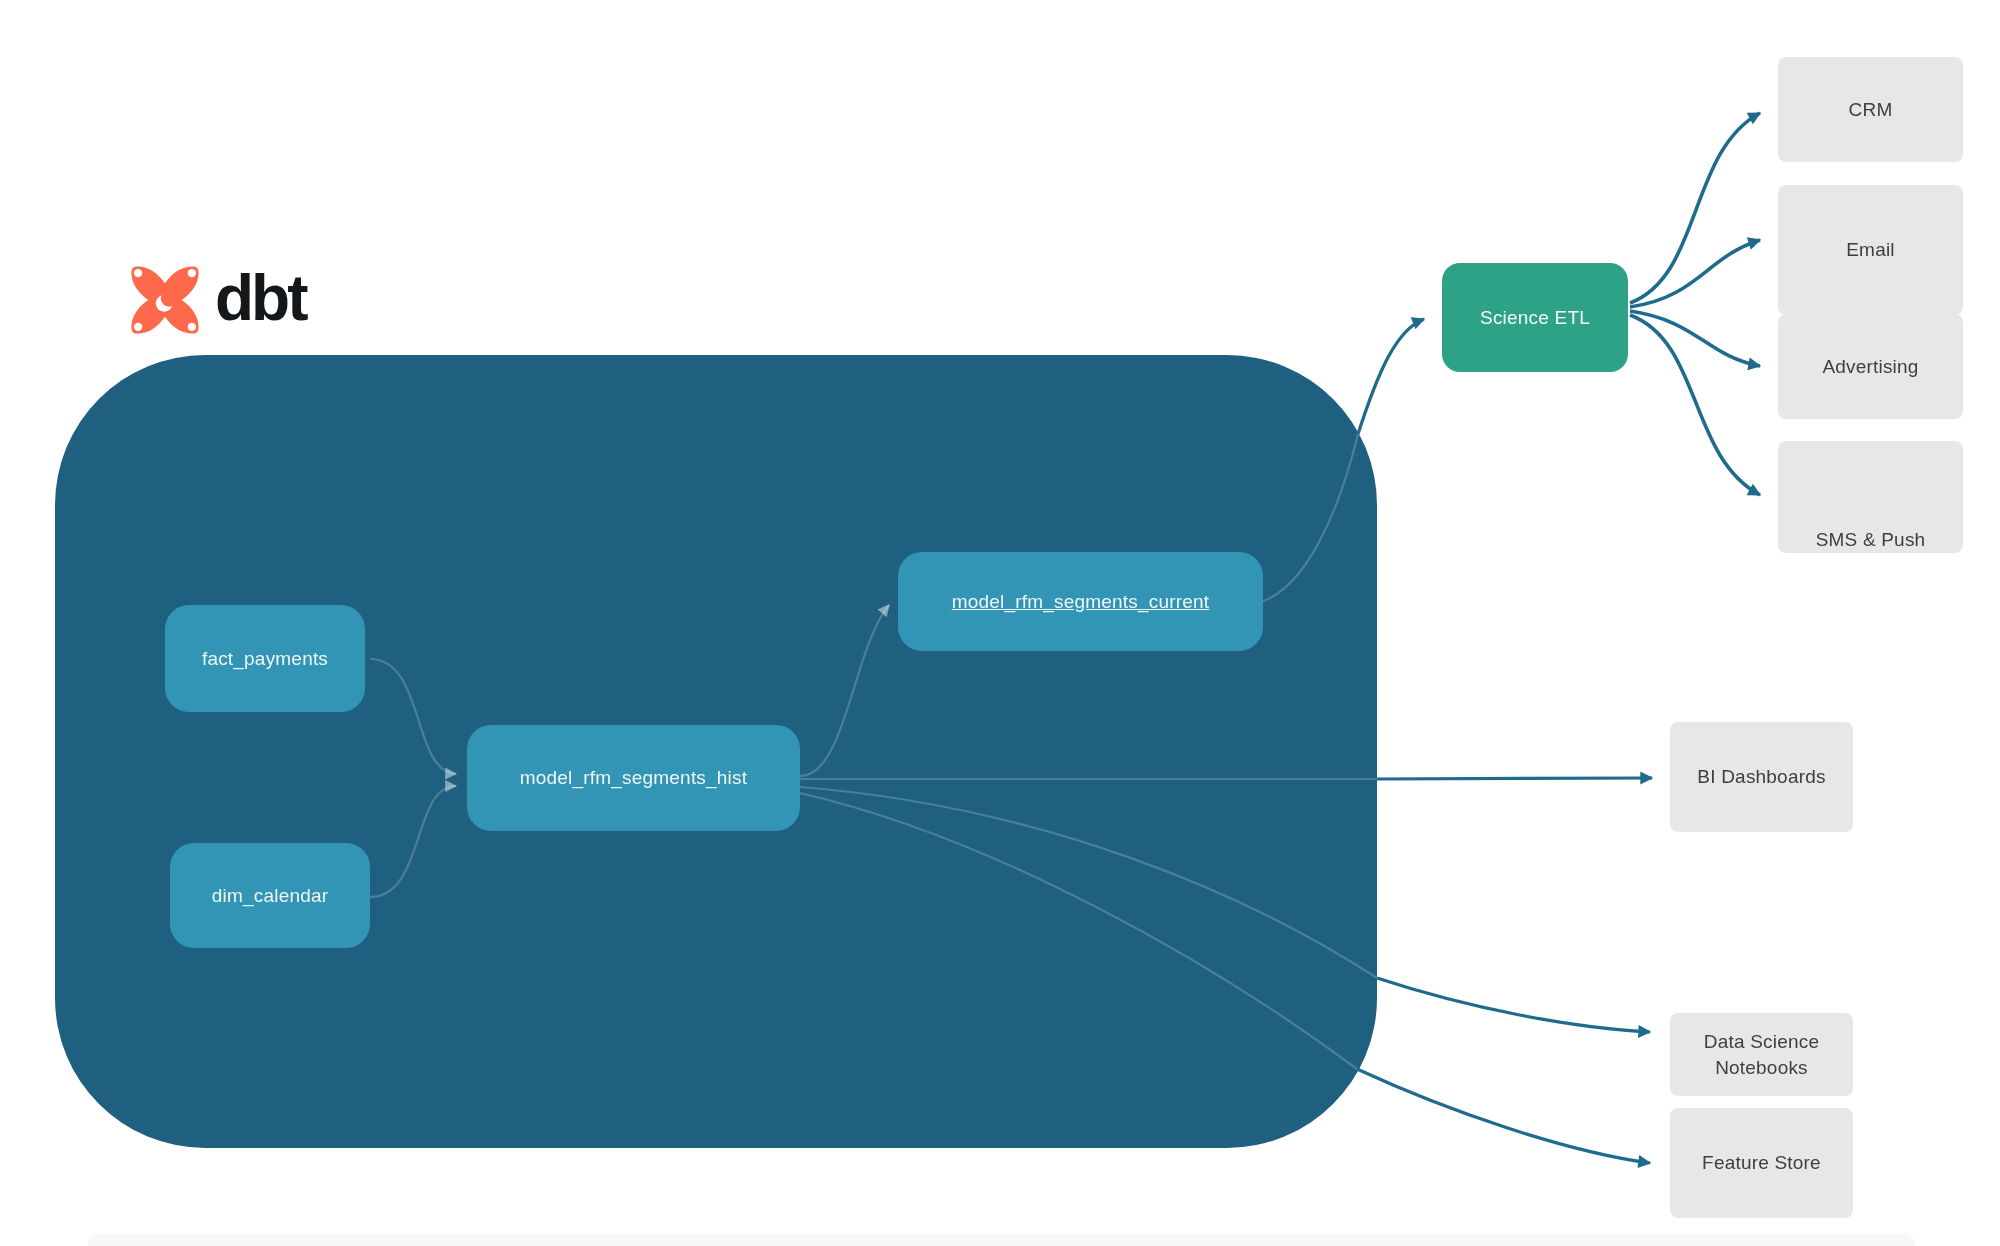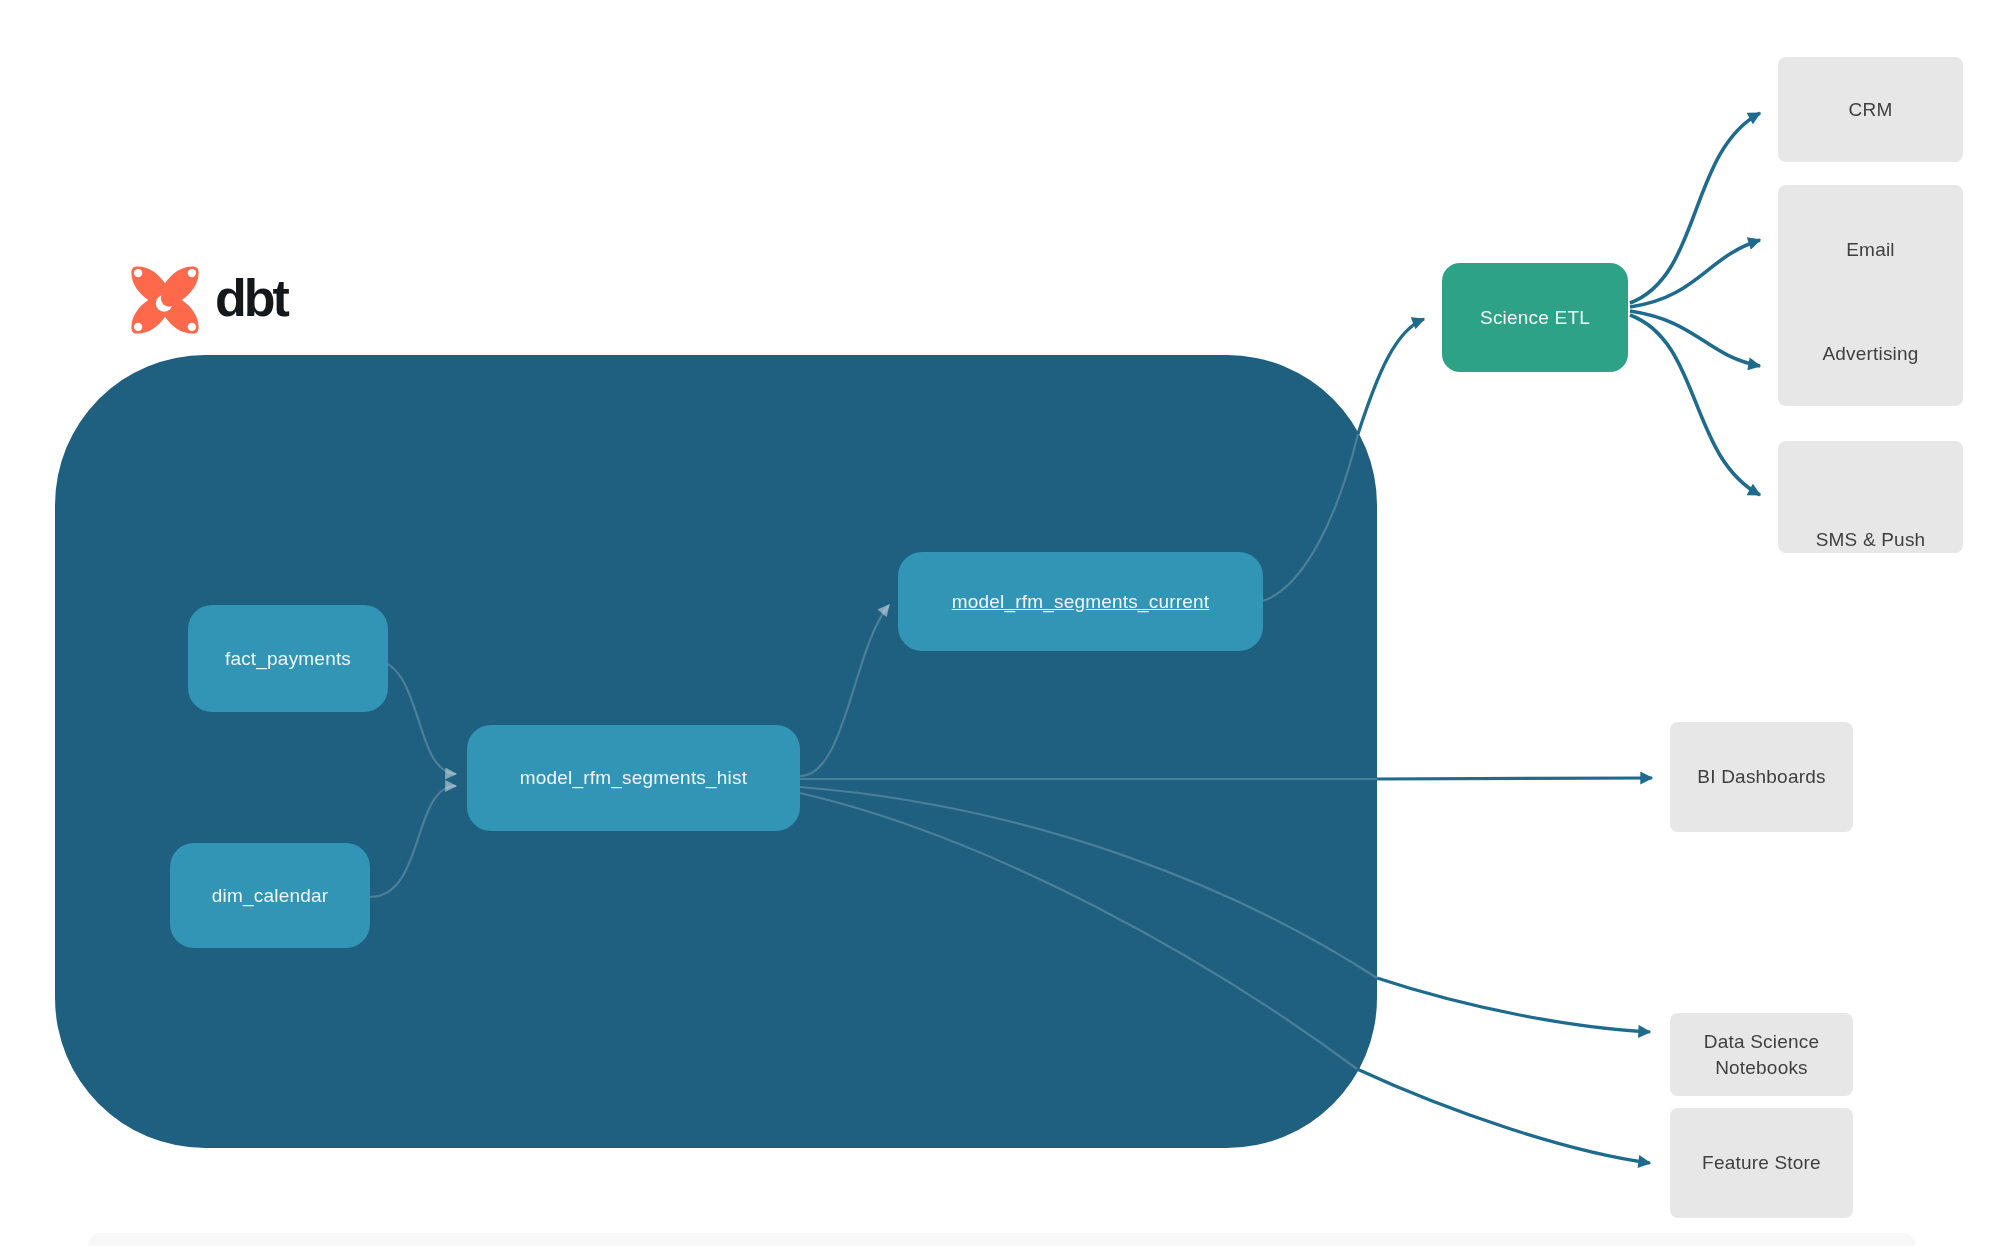--- a/index.html
+++ b/index.html
@@ -4,45 +4,45 @@
 <style>
   html,body{margin:0;padding:0;background:#ffffff;}
   #canvas{
     position:relative;width:2000px;height:1246px;overflow:hidden;background:#ffffff;
     font-family:"Liberation Sans","DejaVu Sans",sans-serif;
   }
   
   .logo{position:absolute;left:123px;top:256px;display:flex;align-items:center;gap:8px;}
   .logo-icon{width:84px;height:88px;}
   .logo-text{
-    font-size:52px;font-weight:800;color:#15181b;letter-spacing:-3px;line-height:88px;
+    font-size:64px;font-weight:800;color:#15181b;letter-spacing:-3px;line-height:88px;
     transform:translateY(-2px);
   }
   
   .warehouse{
     position:absolute;left:55px;top:355px;width:1322px;height:793px;
     background:#1F5F80;border-radius:150px;
   }
   
   .node{
     position:absolute;display:flex;align-items:center;justify-content:center;
     text-align:center;font-size:19px;letter-spacing:.2px;line-height:1.35;
   }
   .node-model{background:#3295B5;border-radius:24px;color:#EFF6F8;}
   .node-etl{background:#2EA287;border-radius:18px;color:#F2FAF7;}
   .node-dest{background:#E7E7E7;border-radius:8px;color:#3F3F3F;}
   
-  #n-fact     {left:188px; top:605px; width:200px; height:107px;}
+  #n-fact     {left:165px; top:605px; width:200px; height:107px;}
   #n-dim      {left:170px; top:843px; width:200px; height:105px;}
   #n-hist     {left:467px; top:725px; width:333px; height:106px;}
   #n-current  {left:898px; top:552px; width:365px; height:99px;text-decoration:underline;}
   #n-retl     {left:1442px;top:263px; width:186px; height:109px;}
   #n-crm      {left:1778px;top:57px;  width:185px; height:105px;}
   #n-email    {left:1778px;top:185px; width:185px; height:130px;text-align:center;}
-  #n-adv      {left:1778px;top:301px; width:185px; height:105px;}
+  #n-adv      {left:1778px;top:314px; width:185px; height:105px;}
   #n-sms      {left:1778px;top:441px; width:185px; height:112px;align-items:flex-end;}
   #n-bi       {left:1670px;top:722px; width:183px; height:110px;}
   #n-ds       {left:1670px;top:977px; width:183px; height:83px; padding:4px 18px; box-sizing:border-box;margin-top:36px;}
   #n-fs       {left:1670px;top:1108px;width:183px; height:110px;}
   
   #edges{position:absolute;left:0;top:0;width:2000px;height:1246px;pointer-events:none;}
   .edge-out{stroke:#1E6B8D;stroke-width:3.2;fill:none;}
   .edge-fan{stroke:#1E6B8D;stroke-width:3.6;fill:none;}
   .edge-in {stroke:rgba(255,255,255,0.20);stroke-width:2.2;fill:none;}
   

